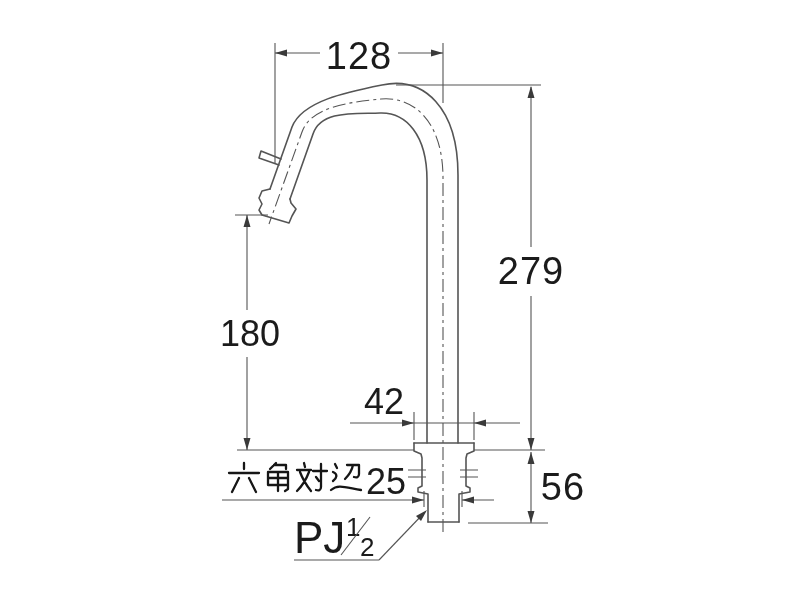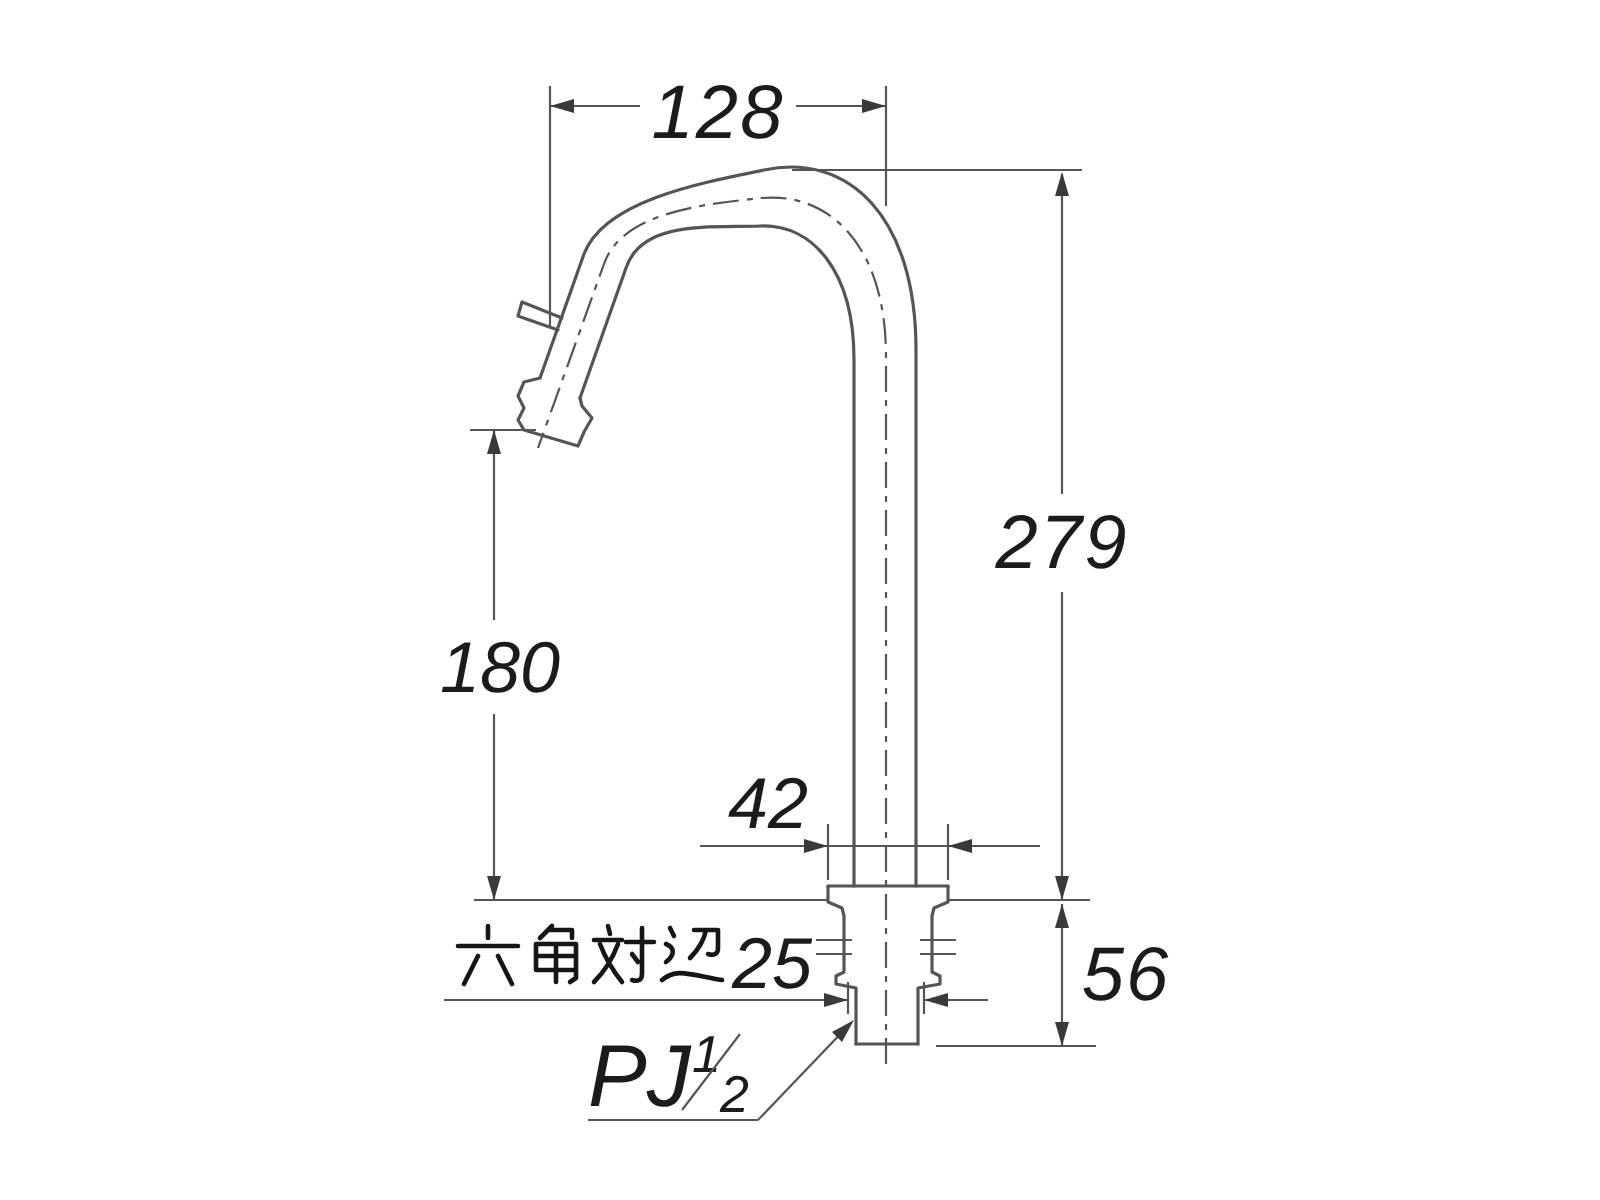--- a/index.html
+++ b/index.html
@@ -1,17 +1,17 @@
 <!DOCTYPE html>
 <html><head>
 <meta charset="utf-8">
 <style>
   html,body{margin:0;padding:0;background:#fff;}
   .canvas{position:relative;width:800px;height:600px;background:#fff;overflow:hidden;
-          font-family:"Liberation Sans", sans-serif;font-style:italic;}
+          font-family:"Liberation Sans", sans-serif;}
   svg{position:absolute;left:0;top:0;}
   text{fill:#1b1b1b;}
   .dimtxt{font-size:38px;letter-spacing:1px;}
   .dimtxt-small{font-size:36px;}
   .pjtxt{font-size:44px;}
   .fractxt{font-size:26px;}
   .body-line{stroke:#555;stroke-width:1.6;fill:none;stroke-linejoin:round;stroke-linecap:round;}
   .dim-line{stroke:#555;stroke-width:1.1;fill:none;}
   .center-line{stroke:#555;stroke-width:1.1;fill:none;stroke-dasharray:13 4 3 4;}
   .arrow{fill:#3a3a3a;stroke:none;}

